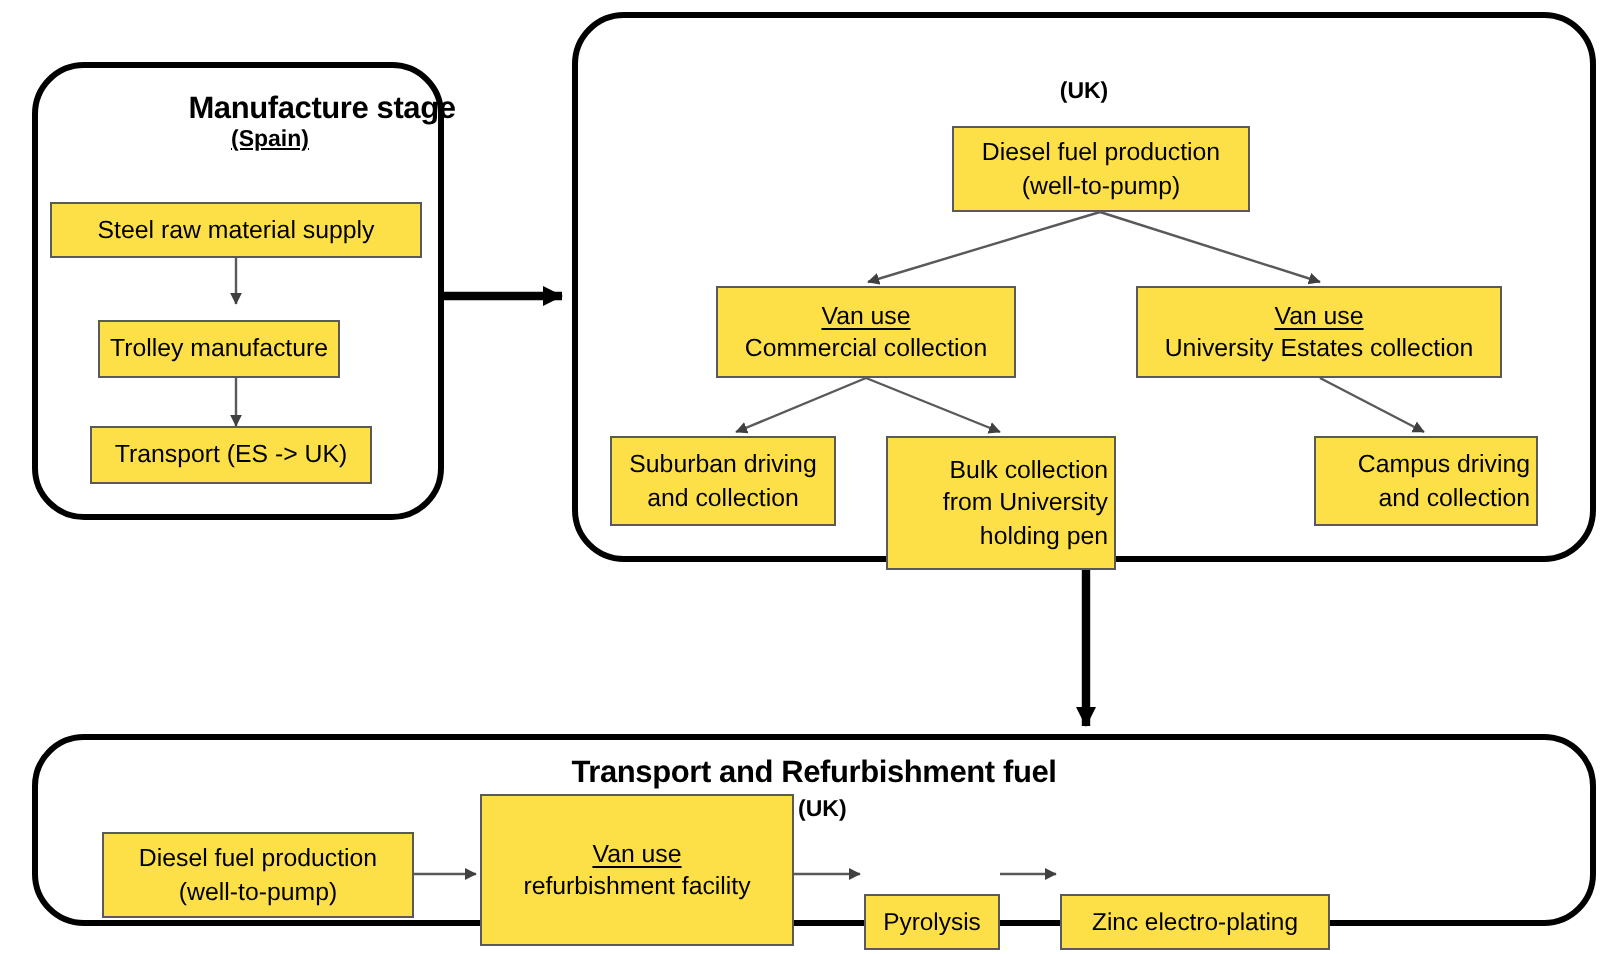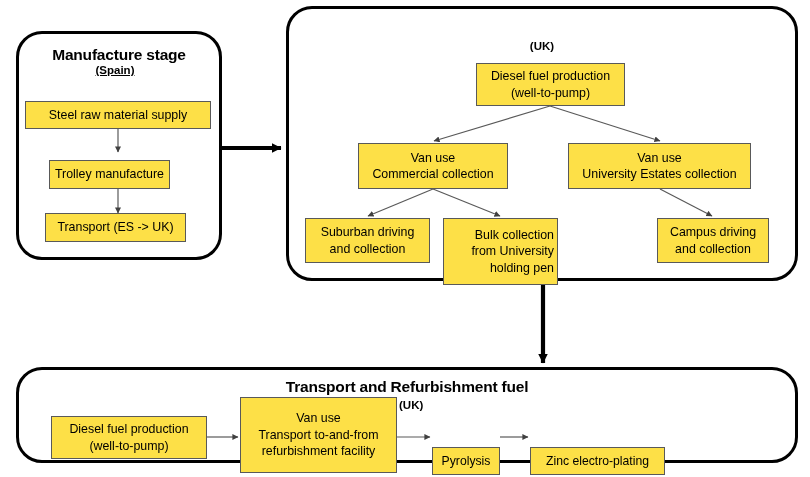--- a/index.html
+++ b/index.html
@@ -60,36 +60,36 @@
     flex-direction: column;
     align-items: center;
     justify-content: center;
     text-align: center;
     font-size: 12.4px;
     line-height: 1.32;
     color: #000000;
     padding: 1px 3px;
   }
   .node .ln { display: block; white-space: nowrap; }
-  .node .ul { text-underline-offset: 2px; }
+  .node .ul { text-decoration: underline; text-underline-offset: 2px; }
   .node.small { font-size: 12.2px; margin-top: 24px; }
 </style>
 </head>
 <body>
 
 <div id="canvas">
 
   <div class="stage" style="left:16px; top:31px; width:206px; height:229px;"></div>
 
   <div class="stage" style="left:286px; top:6px; width:512px; height:275px;"></div>
 
   <div class="stage" style="left:16px; top:367px; width:782px; height:96px;"></div>
 
-  <div class="stage-title" style="left:16px; top:46px; width:206px;">Manufacture stage</div>
-  <div class="stage-sub" style="left:12px; top:64px; width:206px;text-decoration:underline;">(Spain)</div>
+  <div class="stage-title" style="left:16px; top:46px; width:206px;padding-left:42px;">Manufacture stage</div>
+  <div class="stage-sub" style="left:32px; top:64px; width:206px;text-decoration:underline;">(Spain)</div>
 
   <div class="stage-sub" style="left:286px; top:40px; width:512px;">(UK)</div>
 
   <div class="stage-title" style="left:16px; top:378px; width:782px;">Transport and Refurbishment fuel</div>
   <div class="stage-sub" style="left:399px; top:399px; width:40px; text-align:left;">(UK)</div>
 
   <svg class="layer" viewBox="0 0 810 477" xmlns="http://www.w3.org/2000/svg">
     <defs>
       <marker id="ahThin" markerWidth="7" markerHeight="7" refX="5.6" refY="3" orient="auto" markerUnits="userSpaceOnUse">
         <path d="M0,0 L6,3 L0,6 z" fill="#404040"></path>
@@ -153,44 +153,43 @@
   <div class="node" style="left:358px; top:143px; width:150px; height:46px;">
     <span class="ln ul">Van use</span>
     <span class="ln">Commercial collection</span>
   </div>
 
   <div class="node" style="left:568px; top:143px; width:183px; height:46px;">
     <span class="ln ul">Van use</span>
     <span class="ln">University Estates collection</span>
   </div>
 
-  <div class="node" style="left:305px; top:218px; width:125px; height:45px;">
+  <div class="node" style="left:305px; top:218px; width:113px; height:45px;">
     <span class="ln">Suburban driving</span>
     <span class="ln">and collection</span>
   </div>
 
   <div class="node" style="left:443px; top:218px; width:115px; height:67px; align-items:flex-end; text-align:left; padding-left:7px;">
     <span class="ln">Bulk collection</span>
     <span class="ln">from University</span>
     <span class="ln">holding pen</span>
   </div>
 
-  <div class="node" style="left:657px; top:218px; width:112px; height:45px;">
+  <div class="node" style="left:657px; top:218px; width:112px; height:45px;align-items:flex-end;">
     <span class="ln">Campus driving</span>
     <span class="ln">and collection</span>
   </div>
 
   <div class="node" style="left:51px; top:416px; width:156px; height:43px;">
     <span class="ln">Diesel fuel production</span>
     <span class="ln">(well-to-pump)</span>
   </div>
 
   <div class="node" style="left:240px; top:397px; width:157px; height:76px;">
     <span class="ln ul">Van use</span>
-    <span class="ln">Transport to-and-from</span>
     <span class="ln">refurbishment facility</span>
   </div>
 
   <div class="node small" style="left:432px; top:423px; width:68px; height:28px;">
     <span class="ln">Pyrolysis</span>
   </div>
 
   <div class="node small" style="left:530px; top:423px; width:135px; height:28px;">
     <span class="ln">Zinc electro-plating</span>
   </div>

